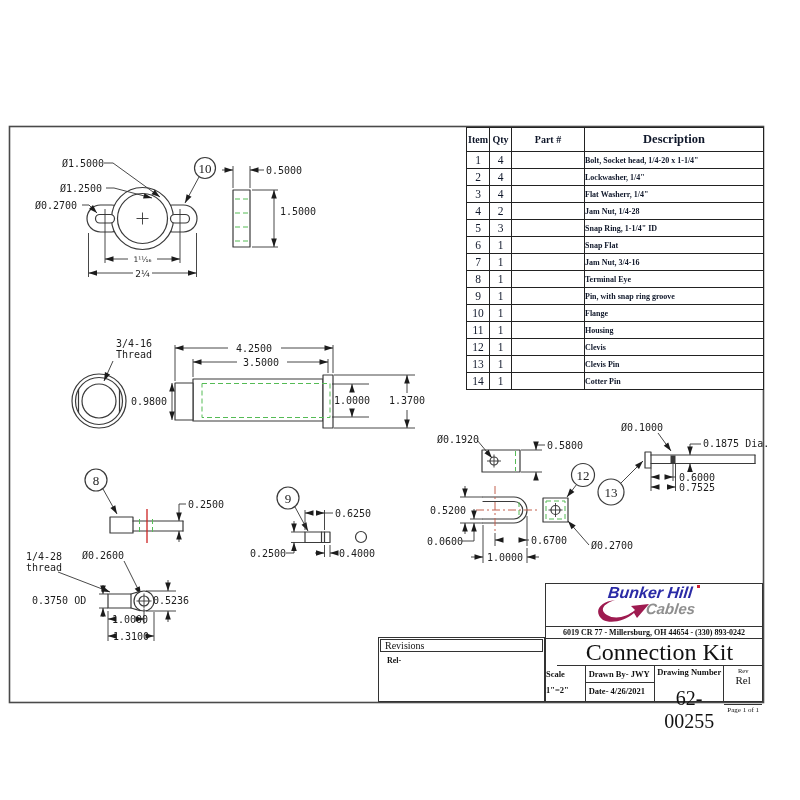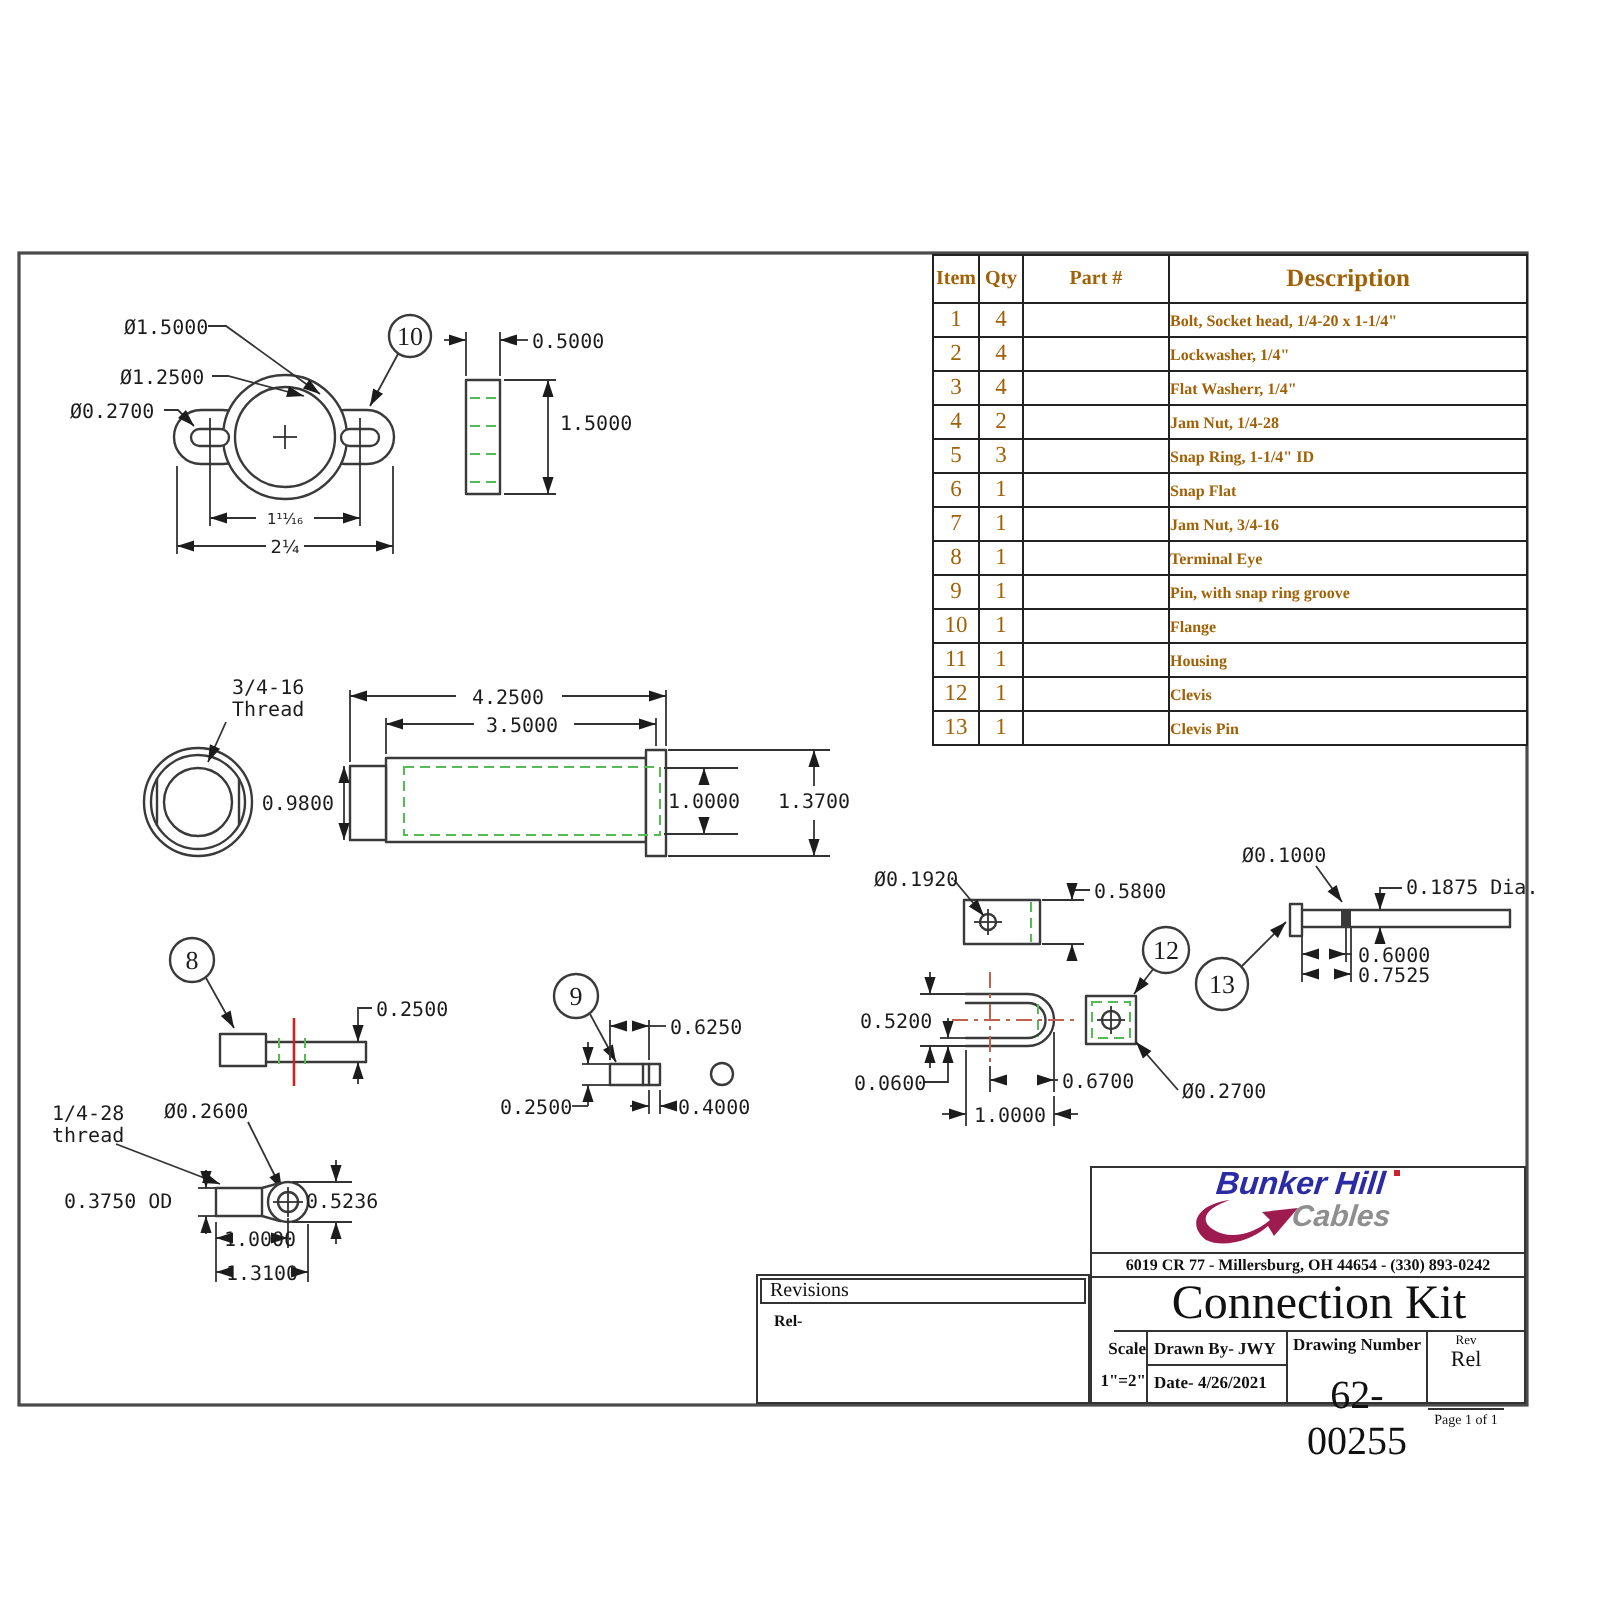--- a/index.html
+++ b/index.html
@@ -10,21 +10,21 @@
   svg text.balloon{font-family:"Liberation Serif",serif;font-size:13px;}
   .ln{stroke:#3a3a3a;stroke-width:1.2;fill:none;stroke-linecap:round;stroke-linejoin:round;}
   .wf{fill:#fff;}
   .dl{stroke:#333;stroke-width:0.9;fill:none;}
   .grn{stroke:#55bb55;stroke-width:1;stroke-dasharray:5 3;fill:none;}
   .red{stroke:#cc2222;stroke-width:1.3;fill:none;}
   .cl{stroke:#c2604e;stroke-width:1;stroke-dasharray:8 3 2 3;fill:none;}
 
   
   .parts-table{position:absolute;left:466px;top:127px;width:297px;border-collapse:collapse;
-               table-layout:fixed;background:#fff;font-family:"Liberation Serif",serif;color:#a16207;}
+               table-layout:fixed;background:#fff;font-family:"Liberation Serif",serif;color:#0f172a;}
   .parts-table td,.parts-table th{border:1px solid #222;padding:0;overflow:hidden;white-space:nowrap;}
   .parts-table thead tr{height:24px;}
   .parts-table tbody tr{height:17px;}
   .th-small{font-size:10px;font-weight:700;text-align:center;}
   .th-desc{font-size:12.5px;font-weight:700;text-align:center;font-family:"Liberation Serif",serif;}
   .td-num{font-size:11.5px;text-align:center;}
   .td-desc{font-size:8px;font-weight:700;padding-left:5px;text-align:left;}
 
   
   .revisions{position:absolute;left:378px;top:637px;width:167px;height:65px;border:1px solid #333;
@@ -44,21 +44,21 @@
               font-weight:700;font-style:italic;font-size:15px;color:#8f8f8f;transform:skewX(-6deg);}
   .logo-dot{position:absolute;left:151px;top:1px;width:3px;height:3px;background:#cc2233;}
   .logo-swoosh{position:absolute;left:45px;top:12px;}
   .tb-address{height:12px;border-bottom:1px solid #333;font-size:8px;font-weight:700;text-align:center;
               line-height:11px;box-sizing:border-box;}
   .tb-title{height:27px;border-bottom:1px solid #333;font-size:24px;text-align:center;line-height:26px;
             box-sizing:border-box;margin-left:11px;}
   .tb-bottom{display:flex;height:35px;box-sizing:border-box;}
   .tb-cell{box-sizing:border-box;border-right:1px solid #333;position:relative;}
   .tb-cell:last-child{border-right:none;}
-  .cell-scale{width:28px;font-size:8.5px;font-weight:700;text-align:right;}
+  .cell-scale{width:40px;font-size:8.5px;font-weight:700;text-align:left;}
   .cell-scale .l1{margin-top:3px;}
   .cell-scale .l2{margin-top:6px;}
   .cell-drawn{width:70px;font-size:8.5px;font-weight:700;}
   .cell-drawn .row1{height:17px;border-bottom:1px solid #333;line-height:17px;padding-left:3px;box-sizing:border-box;}
   .cell-drawn .row2{height:17px;line-height:17px;padding-left:3px;}
   .cell-dnum{width:70px;text-align:center;}
   .cell-dnum .lbl{font-size:8.5px;font-weight:700;margin-top:1px;}
   .cell-dnum .num{font-size:20px;margin-top:10px;}
   .cell-rev{width:38px;text-align:center;}
   .cell-rev .lbl{font-size:6.5px;margin-top:1px;}
@@ -437,20 +437,26 @@
           <td class="td-num">12</td>
           <td class="td-num">1</td>
           <td></td>
           <td class="td-desc">Clevis</td>
         </tr>
     <tr>
           <td class="td-num">13</td>
           <td class="td-num">1</td>
           <td></td>
           <td class="td-desc">Clevis Pin</td>
+        </tr>
+    <tr>
+          <td class="td-num">14</td>
+          <td class="td-num">1</td>
+          <td></td>
+          <td class="td-desc">Cotter Pin</td>
         </tr>
   </tbody>
 </table>
 
 <div class="revisions">
   <div class="rev-header">Revisions</div>
   <div class="rev-entry">Rel-</div>
 </div>
 
 <div class="titleblock">

